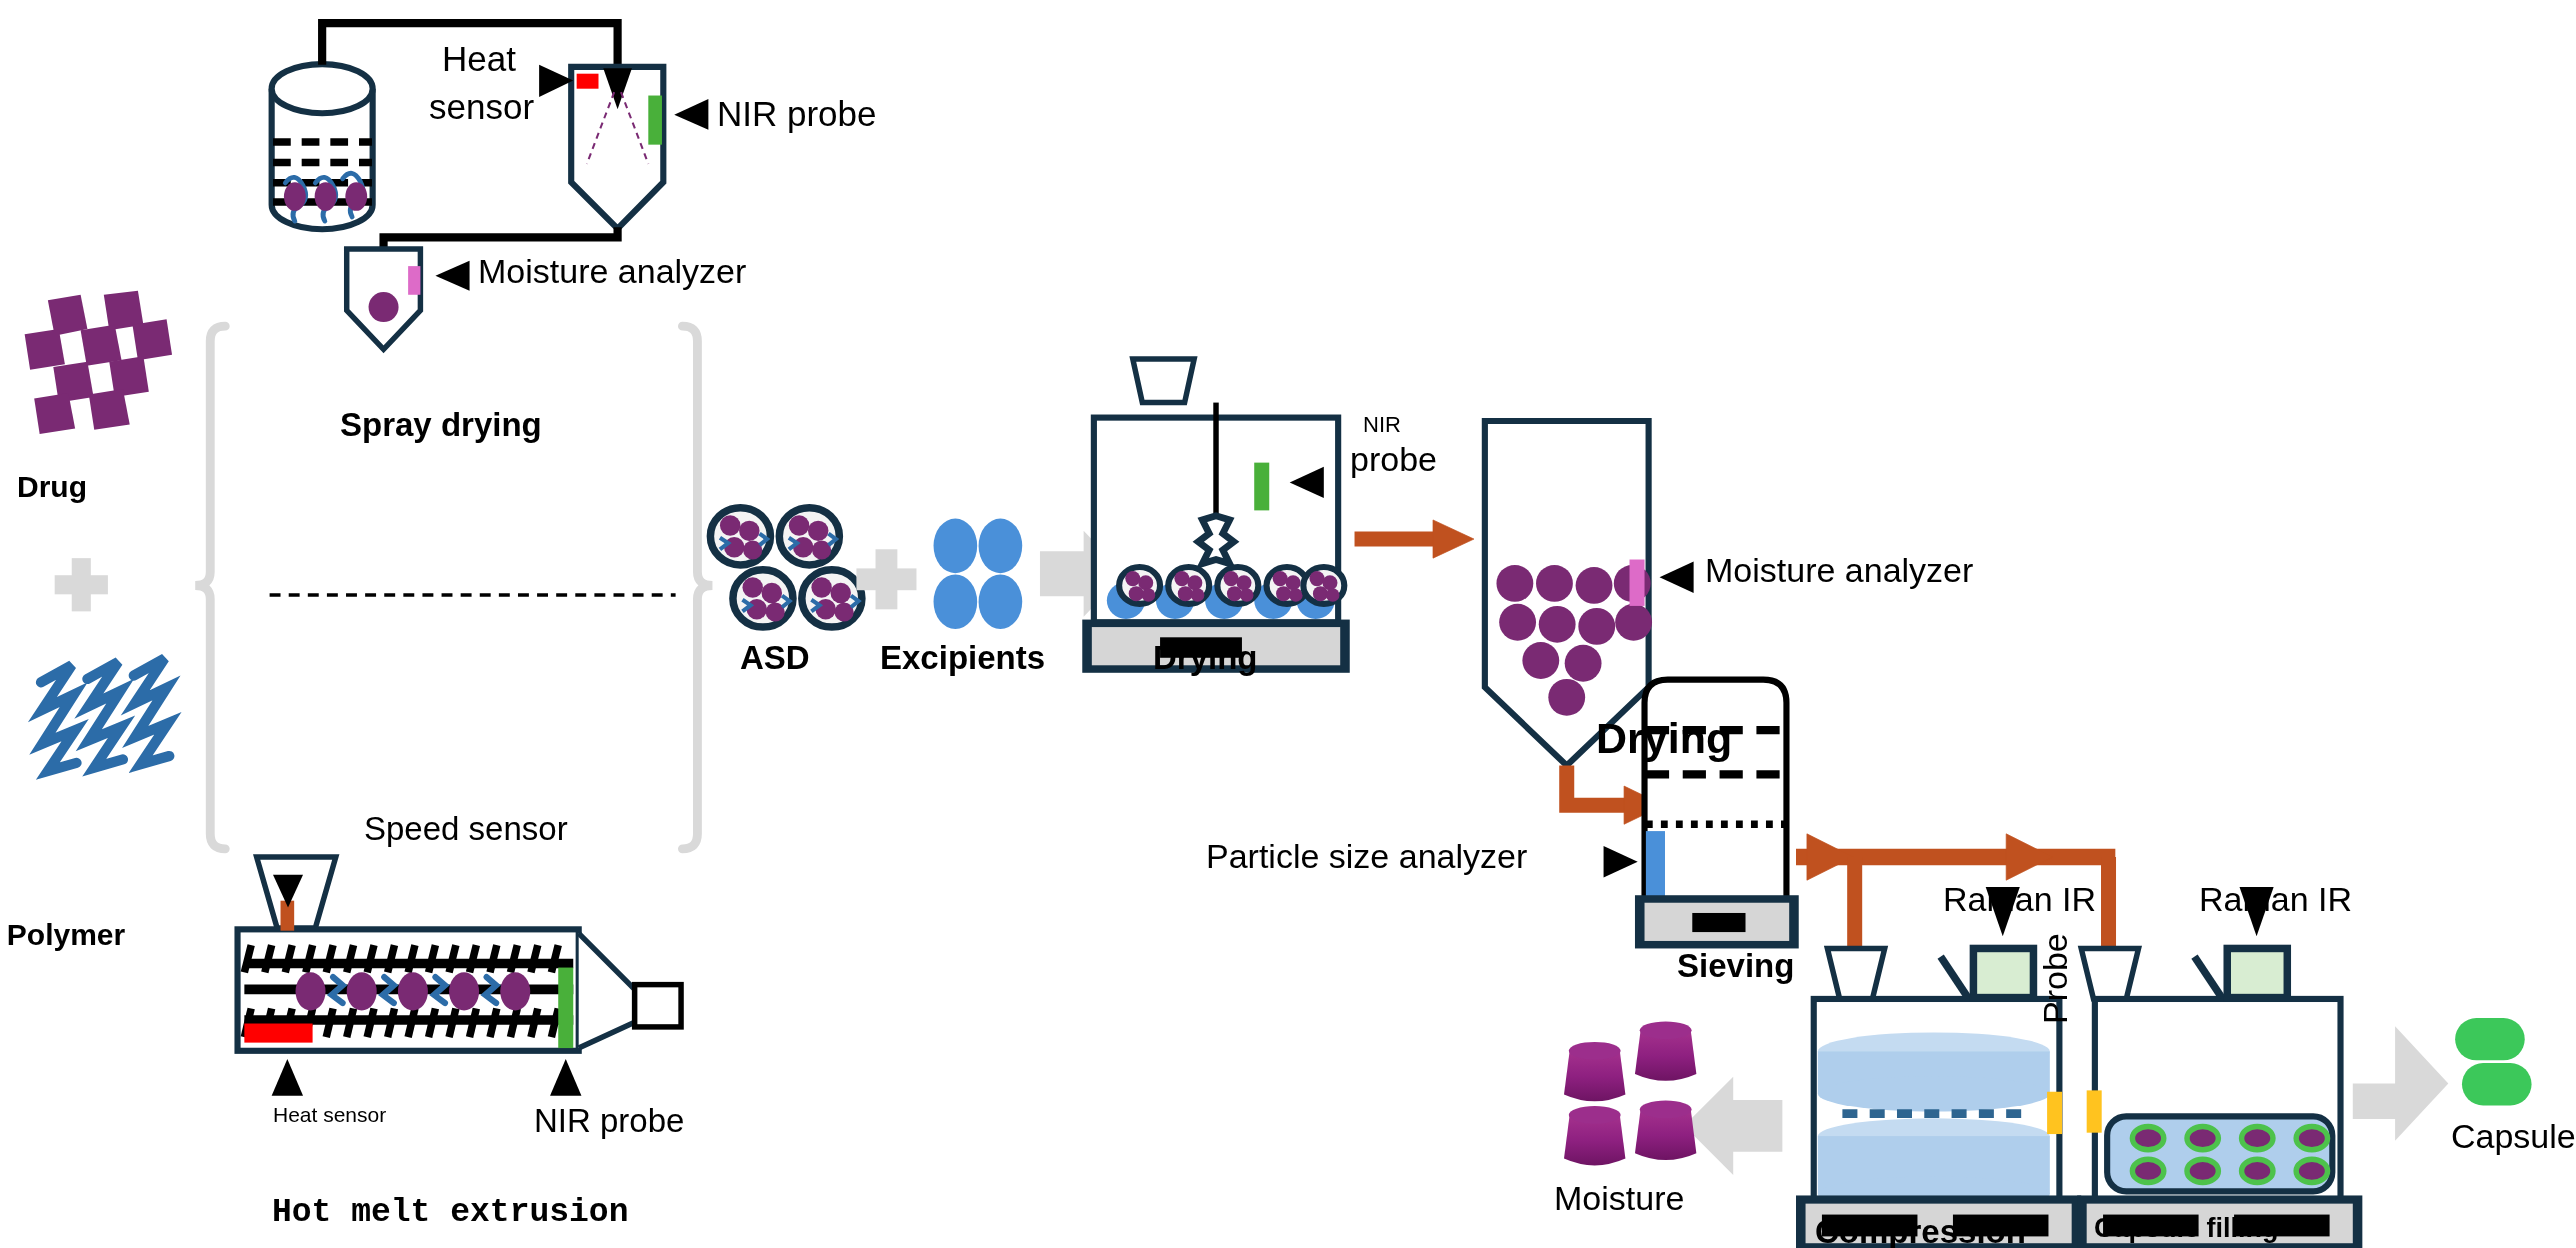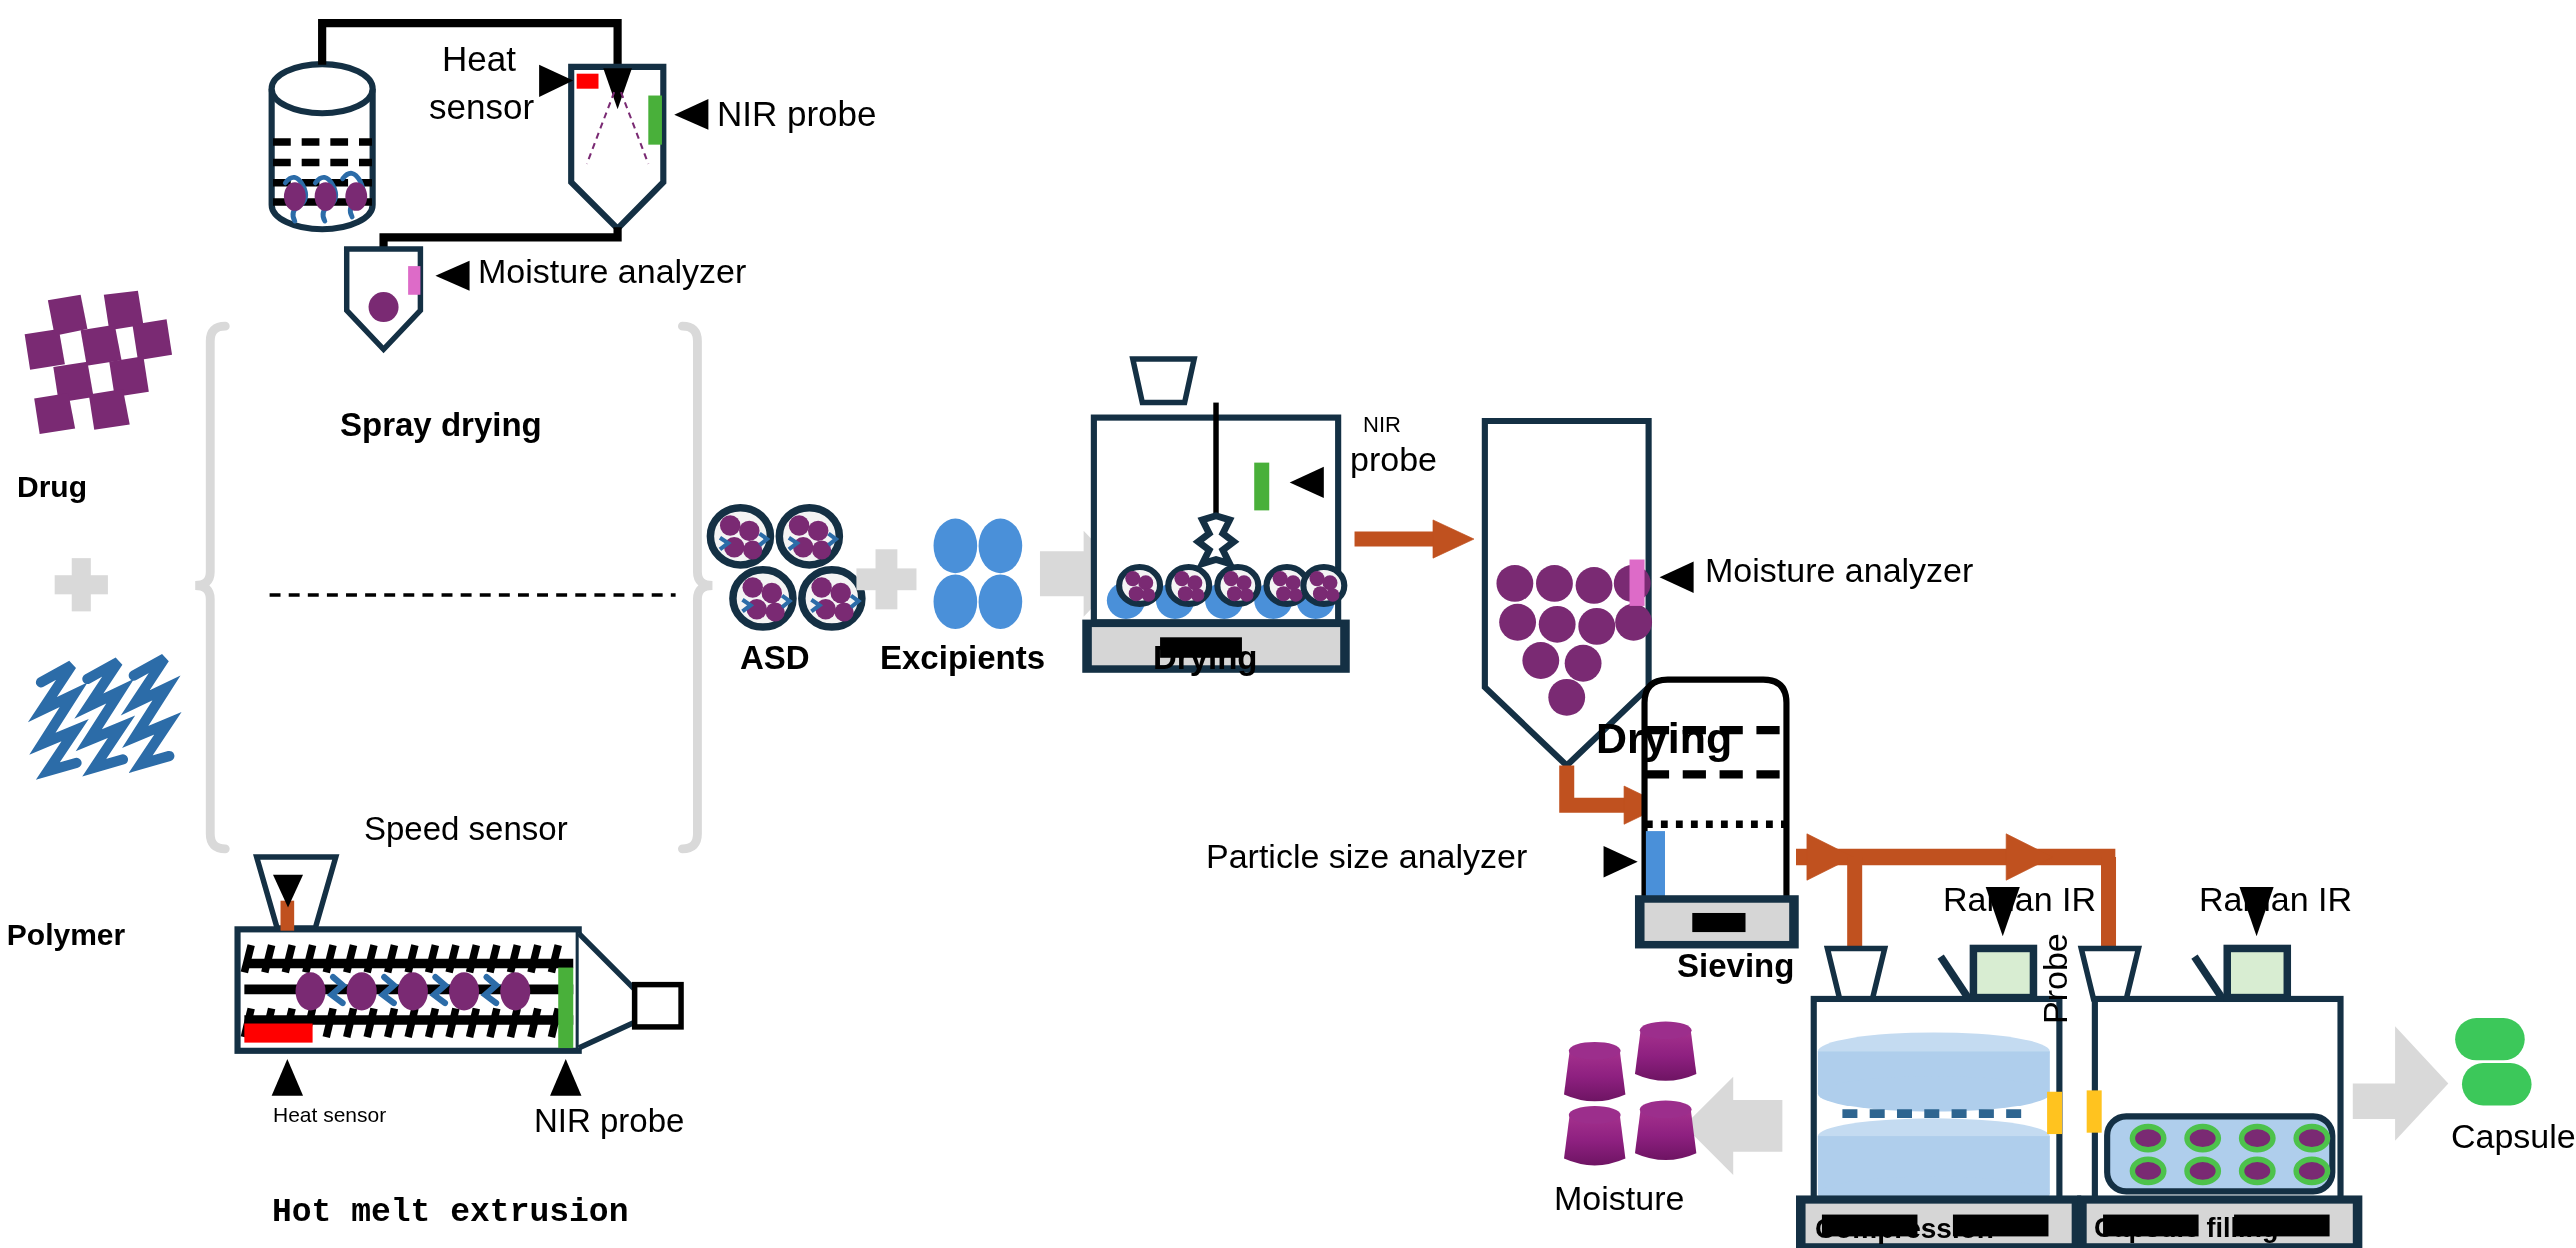--- a/index.html
+++ b/index.html
@@ -487,20 +487,20 @@
 
 <div class="lbl" style="left:1206px;top:839px;font-size:34px;">Particle size analyzer</div>
 
 <div class="lbl bold" style="left:1677px;top:949px;font-size:33px;">Sieving</div>
 
 <div class="lbl" style="left:1943px;top:882px;font-size:34px;">Raman IR</div>
 <div class="lbl" style="left:2199px;top:882px;font-size:34px;">Raman IR</div>
 
 <div class="lbl" style="left:2038px;top:1024px;font-size:34px;transform:rotate(-90deg);transform-origin:left top;">Probe</div>
 
-<div class="lbl bold" style="left:1815px;top:1215px;font-size:28px;">Compression</div>
+<div class="lbl bold" style="left:1815px;top:1215px;font-size:33px;">Compression</div>
 <div class="lbl bold" style="left:2094px;top:1215px;font-size:27px;">Capsule filling</div>
 
 <div class="lbl" style="left:1554px;top:1181px;font-size:34px;">Moisture</div>
 <div class="lbl" style="left:2451px;top:1119px;font-size:34px;">Capsules</div>
 
 </div>
 
 
 </body></html>

